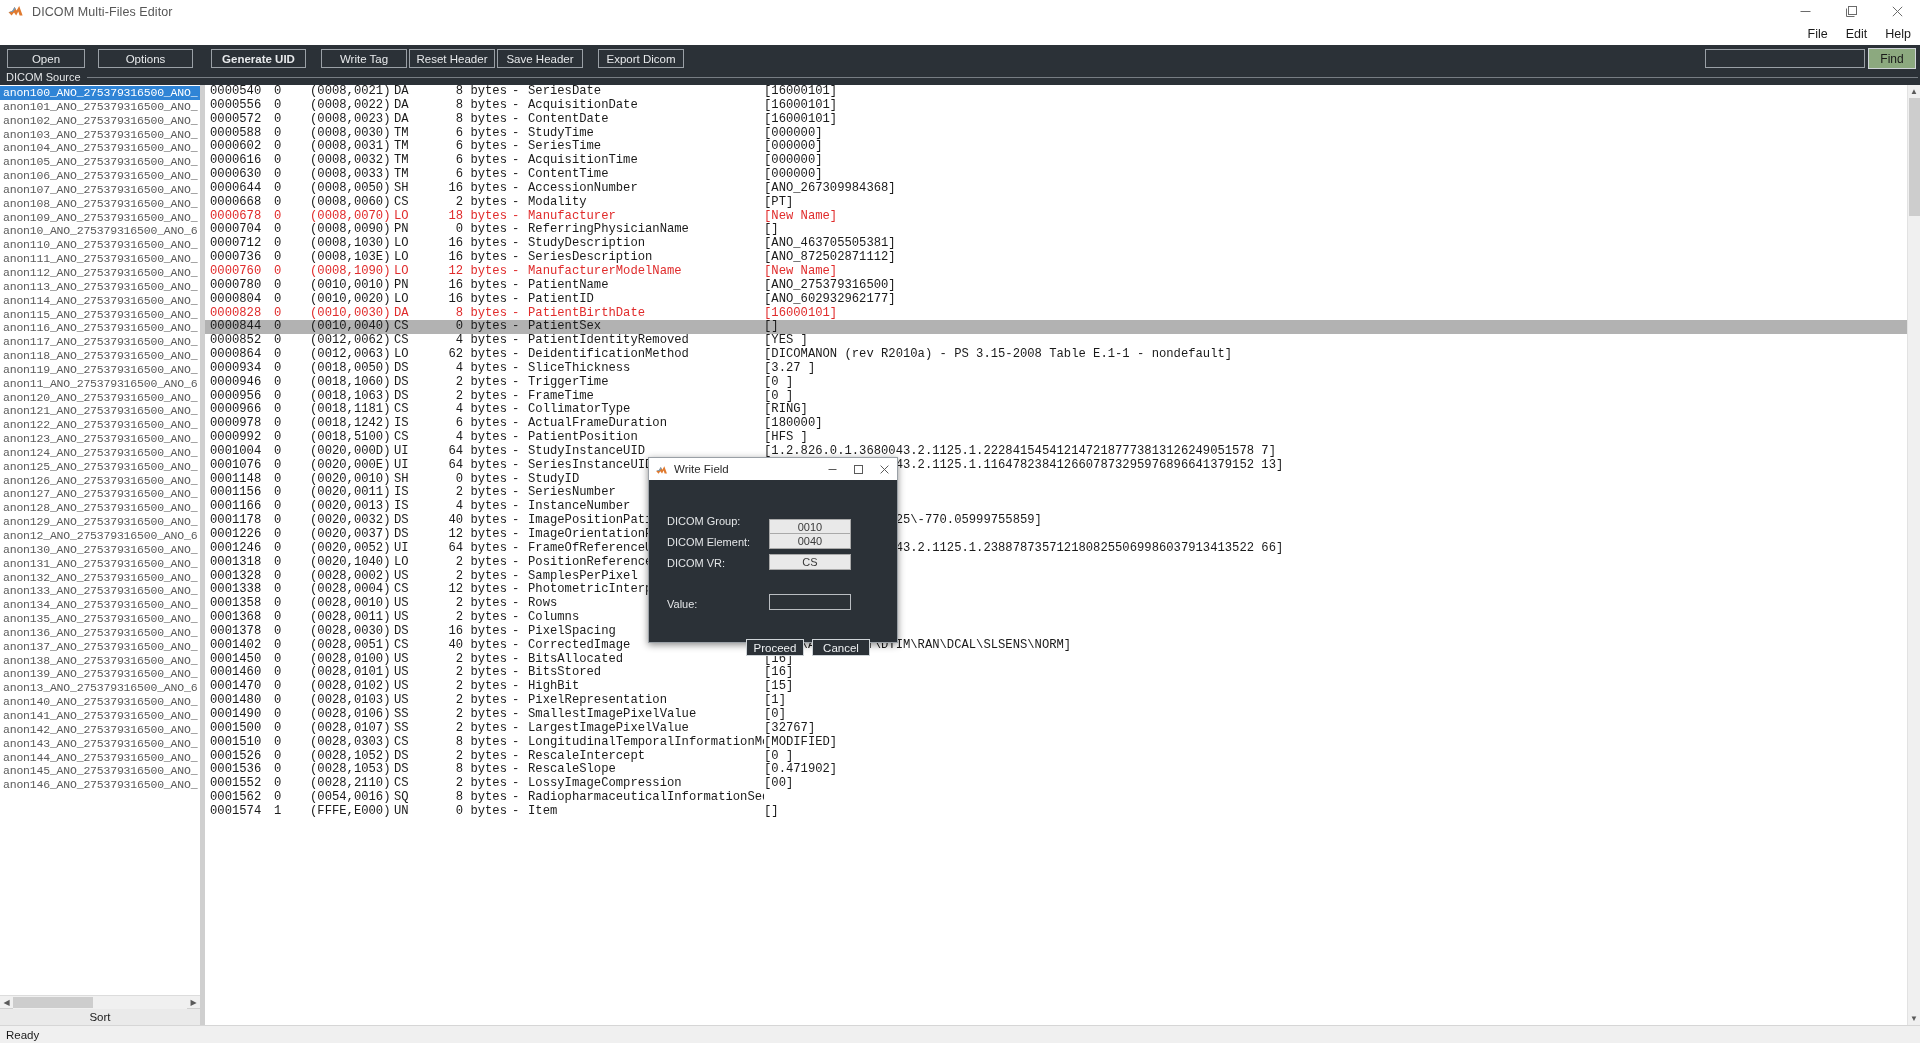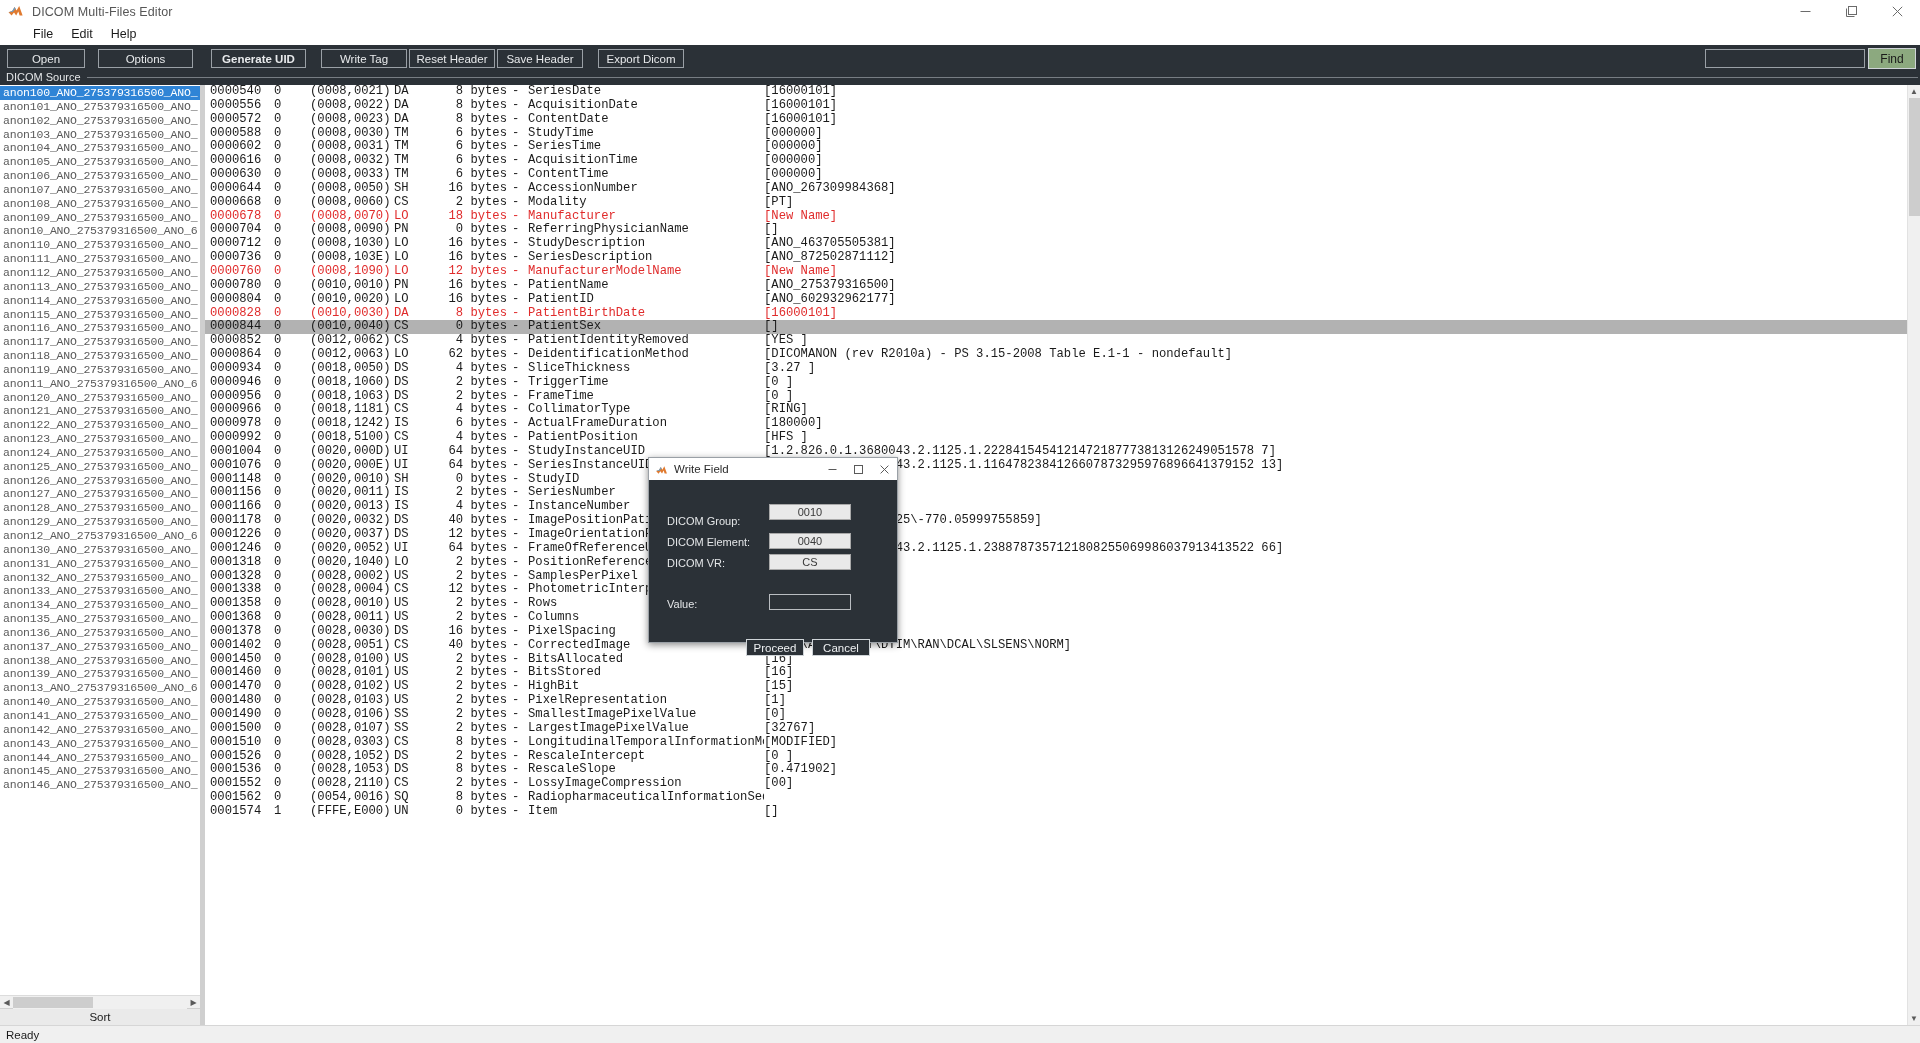--- a/index.html
+++ b/index.html
@@ -13,21 +13,21 @@
 
   
   .titlebar{ height:23px; background:#ffffff; display:flex; align-items:center; flex:0 0 auto; border-bottom:0px; }
   .tb-icon{ width:17px; height:17px; margin-left:7px; margin-right:8px; position:relative; flex:0 0 auto; }
   .tb-icon svg{ display:block; }
   .tb-title{ font-size:12.5px; color:#565656; letter-spacing:.1px; }
   .tb-spacer{ flex:1; }
   .tb-btn{ width:46px; height:23px; display:flex; align-items:center; justify-content:center; color:#6b6b6b; }
 
   
-  .menubar{ height:22px; background:#fff; display:flex; align-items:center; padding-left:24px; flex:0 0 auto; }
+  .menubar{ height:22px; background:#fff; display:flex; align-items:center; padding-left:9px; flex:0 0 auto;justify-content:flex-end; }
   .menu-item{ font-size:12.5px; color:#1b1b1b; padding:2px 9px; }
 
   
   .toolbar{ height:27px; background:#2b3137; display:flex; align-items:center; flex:0 0 auto; position:relative; }
   .tbtn{
     height:19px; background:#2b3137; border:1px solid #9aa0a6; color:#e8eaec;
     font-size:11.5px; font-family:"Liberation Sans",sans-serif;
     display:flex; align-items:center; justify-content:center;
     margin-left:6px; padding:0 6px;
   }
@@ -308,21 +308,21 @@
         </div>
         <div class="m-btn close">
           <svg width="9" height="9" viewBox="0 0 9 9">
               <line x1="0.6" y1="0.6" x2="8.4" y2="8.4" stroke="currentColor" stroke-width="1"></line>
               <line x1="8.4" y1="0.6" x2="0.6" y2="8.4" stroke="currentColor" stroke-width="1"></line>
             </svg>
         </div>
       </div>
       <div class="modal-body">
         <div class="mlabel" style="top:35px">DICOM Group:</div>
-        <div class="mfield" style="top:24px">0010</div>
+        <div class="mfield" style="top:39px">0010</div>
 
         <div class="mlabel" style="top:56px">DICOM Element:</div>
         <div class="mfield" style="top:53px">0040</div>
 
         <div class="mlabel" style="top:77px">DICOM VR:</div>
         <div class="mfield" style="top:74px">CS</div>
 
         <div class="mlabel" style="top:118px">Value:</div>
         <div class="mfield value" style="top:114px"></div>
 

